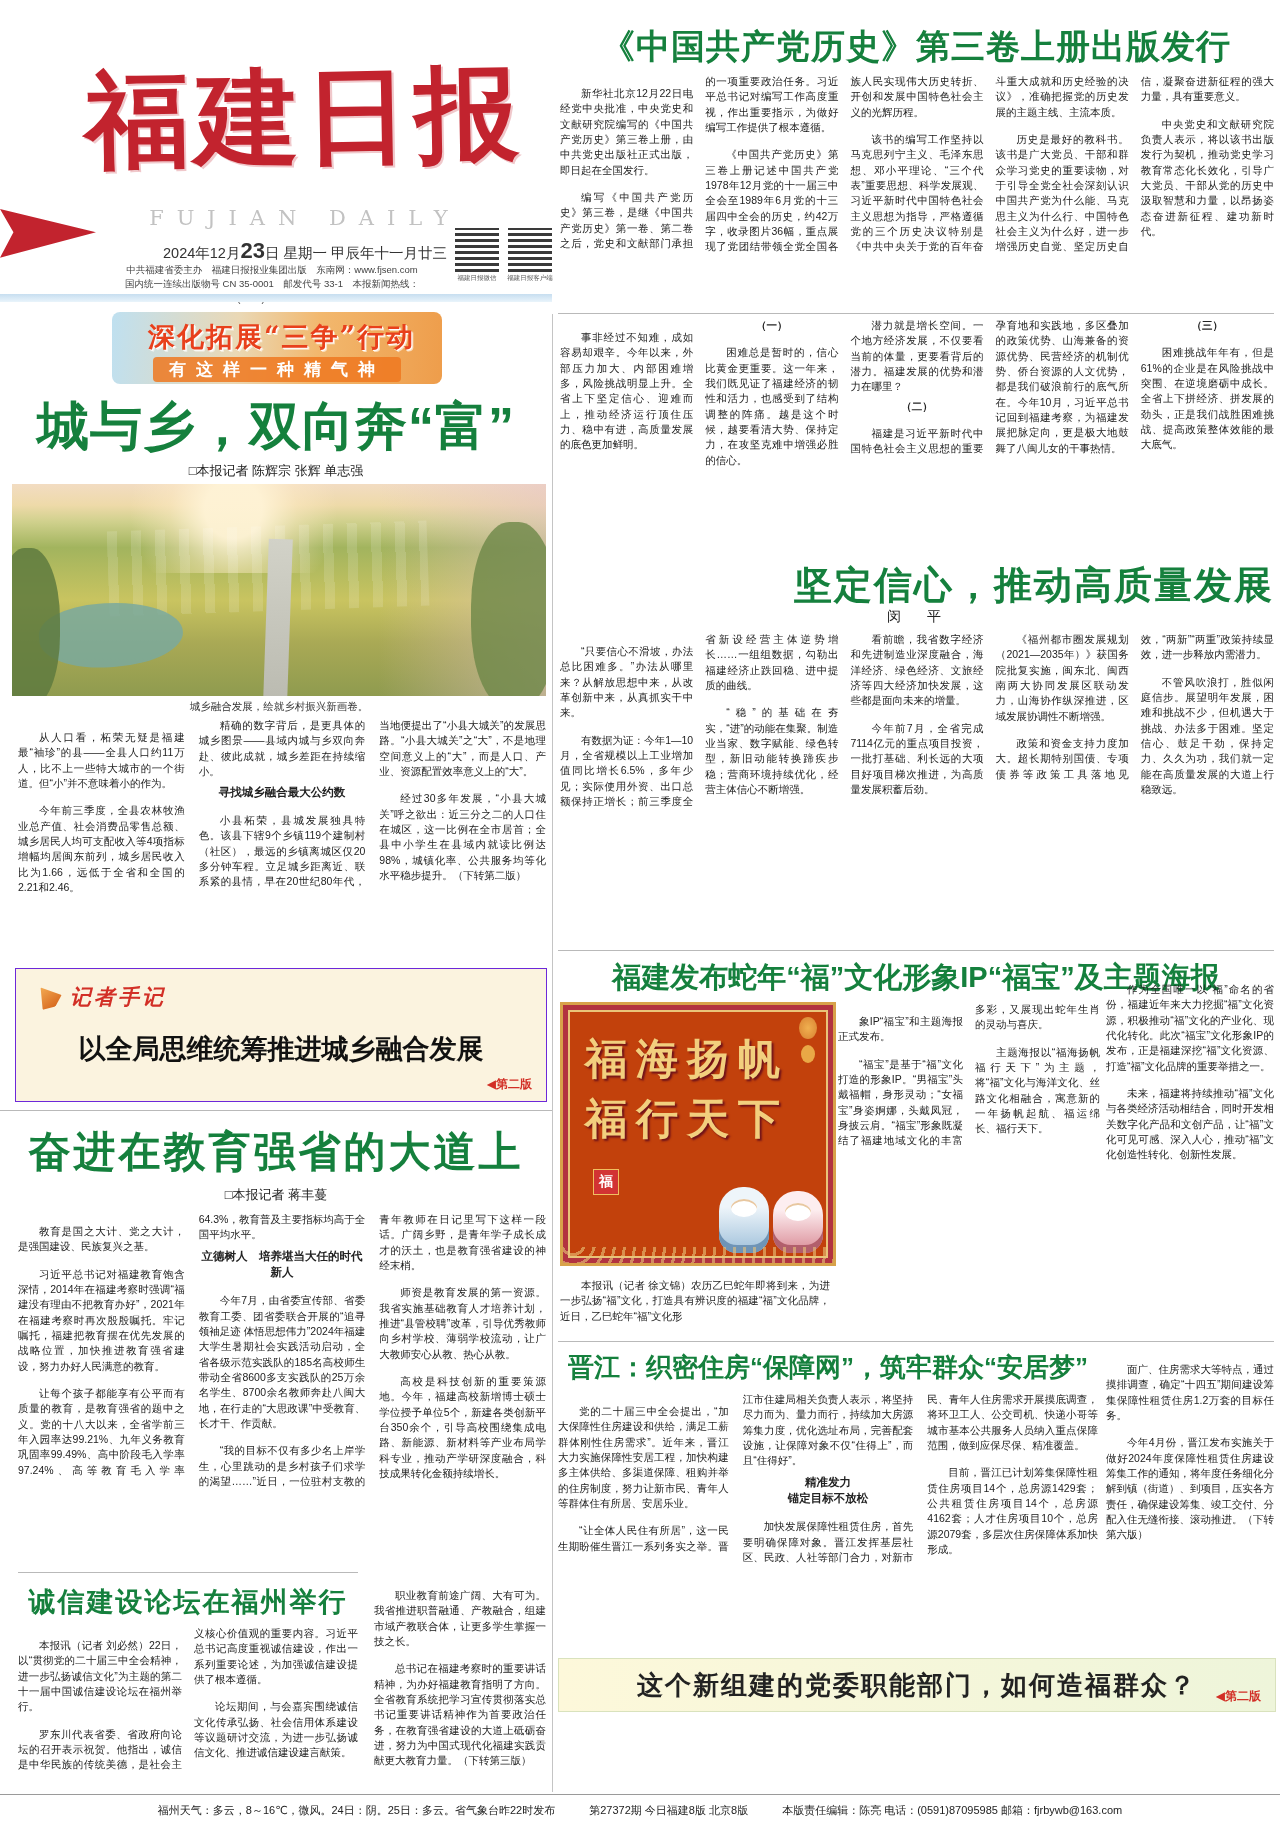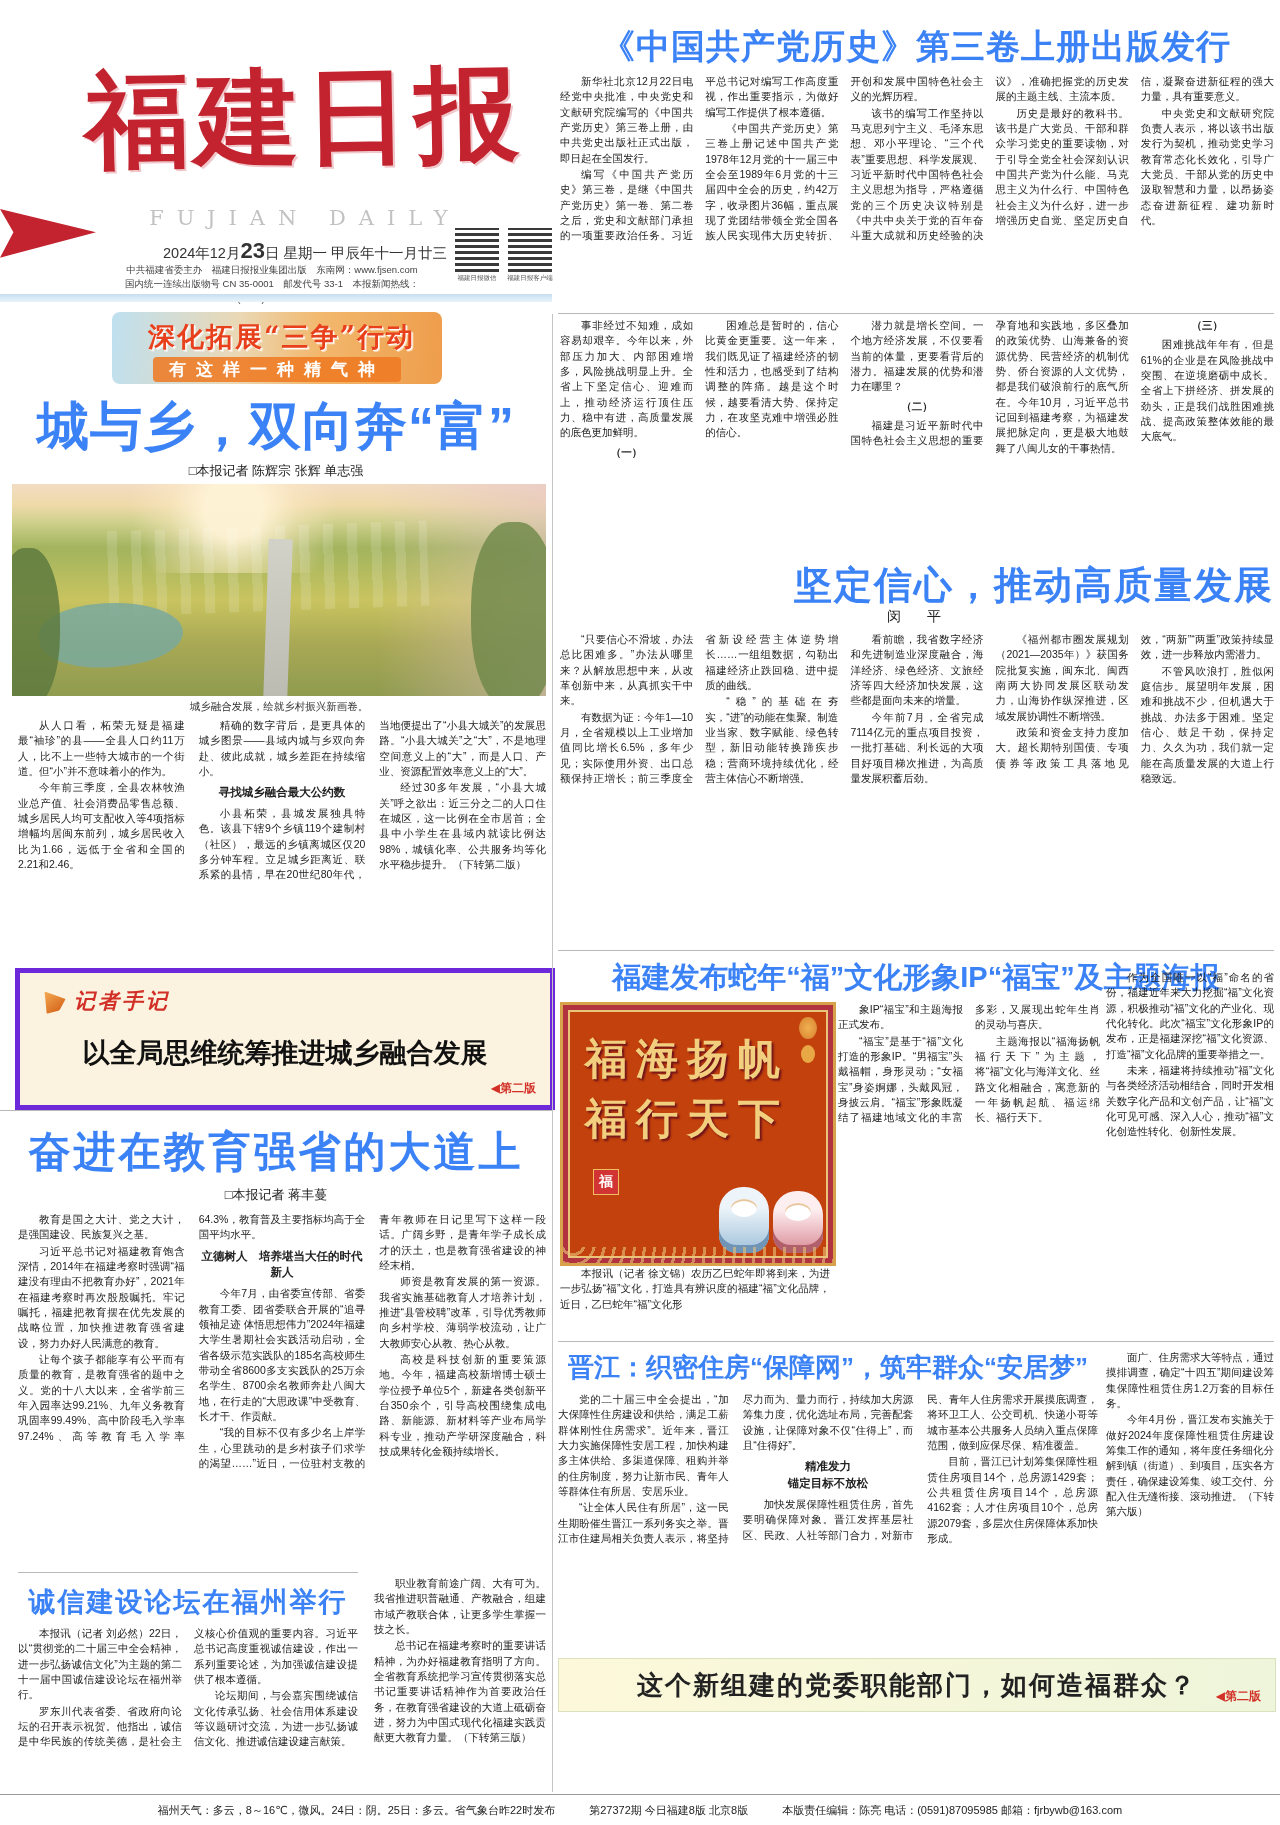--- a/index.html
+++ b/index.html
@@ -18,24 +18,24 @@
   .swoosh{left:0;top:202px;width:96px;height:58px;background:#c2232e;
           clip-path:polygon(0 12%,100% 52%,0 96%,14% 52%);}
   .qr{width:44px;height:44px;top:228px;background:
       repeating-linear-gradient(0deg,#3a3a3a 0 3px,#fff 3px 6px),
       repeating-linear-gradient(90deg,#3a3a3a 0 3px,rgba(255,255,255,.7) 3px 6px);
       outline:2px solid #fff;}
   .qrlab{top:274px;width:60px;text-align:center;font-size:6.5px;color:#555;}
   .blueband{left:0;top:294px;width:552px;height:8px;background:linear-gradient(#c7def0,#e9f4fb);}
   
   .bodytxt{font-size:10.5px;line-height:1.46;text-align:justify;color:#222;overflow:hidden;}
-  .bodytxt p{margin:0 0 1px;text-indent:2em;}
+  .bodytxt p{margin:12px 0 1px;text-indent:2em;}
   .bodytxt p.sub{font-weight:bold;text-align:center;text-indent:0;margin:5px 0;font-size:11.5px;white-space:pre-line;}
   .bodytxt p.sec{font-weight:bold;text-align:center;text-indent:0;margin:4px 0;}
-  .hl{font-weight:bold;text-align:center;color:#3b82f6;}
+  .hl{font-weight:bold;text-align:center;color:#15803d;}
   .byline{text-align:center;font-size:13px;color:#222;}
   .rule-h{background:#b9b9b9;height:1px;}
   .rule-v{background:#c4c4c4;width:1px;}
   
   .banner{left:112px;top:312px;width:330px;height:72px;border-radius:8px;overflow:hidden;text-align:center;
           background:linear-gradient(95deg,#bfe0f0 0%,#ead8b5 38%,#f2b86e 62%,#ee9d4b 100%);}
   .banner .l1{margin-top:7px;font-size:27px;font-weight:900;color:#e8401c;letter-spacing:2px;
               text-shadow:1px 1px 0 #fff,2px 2px 0 rgba(255,255,255,.6);font-family:"DejaVu Serif",serif;padding-left:9px;}
   .banner .l2{display:inline-block;margin-top:2px;padding:1px 16px;border-radius:4px;background:rgba(238,120,32,.85);
               font-size:17px;font-weight:bold;color:#fff;letter-spacing:10px;}
@@ -49,21 +49,21 @@
   .photo .pond{position:absolute;left:5%;top:56%;width:27%;height:30%;background:#7aa99e;
                border-radius:45% 55% 50% 50%;transform:rotate(-4deg);opacity:.85;}
   .photo .road{position:absolute;left:47.5%;top:26%;width:4.5%;height:76%;transform:rotate(2deg);
                background:linear-gradient(#d2d2c8,#bbbbb1);}
   .photo .paddy{position:absolute;left:18%;top:20%;width:60%;height:40%;opacity:.5;transform:rotate(-2deg);
                background:repeating-linear-gradient(90deg,rgba(255,255,255,.28) 0 10px,transparent 10px 24px);}
   .photo .trees{position:absolute;right:-2%;top:18%;width:16%;height:88%;background:#6d8747;border-radius:45%;opacity:.8;}
   .photo .trees2{position:absolute;left:-3%;top:30%;width:12%;height:75%;background:#5e7a3e;border-radius:45%;opacity:.85;}
   .caption{left:12px;top:700px;width:534px;text-align:center;font-size:10.5px;color:#333;}
   
-  .notebook{left:15px;top:968px;width:530px;height:132px;background:#fbf3df;border:5px solid #6d28d9;}
+  .notebook{left:15px;top:968px;width:530px;height:132px;background:#fbf3df;border:1px solid #6d28d9;}
   .nb-ico{position:absolute;left:20px;top:16px;width:24px;height:24px;transform:rotate(-38deg);
           background:linear-gradient(#f3aa52,#d86a20);clip-path:polygon(50% 0,100% 78%,50% 100%,0 78%);}
   .nb-label{position:absolute;left:54px;top:14px;font-size:21px;font-weight:bold;color:#d22f26;
             font-family:"DejaVu Serif",serif;letter-spacing:3px;font-style:italic;}
   .nb-title{position:absolute;left:0;top:62px;width:100%;text-align:center;font-size:27px;font-weight:bold;color:#111;}
   .nb-more{position:absolute;right:14px;bottom:8px;font-size:12px;color:#d22f26;font-weight:bold;}
   
   .poster{left:560px;top:1002px;width:270px;height:258px;background:#c2410c;border:3px solid #d8a24a;
           box-shadow:inset 0 0 0 5px #b23340,inset 0 0 0 7px #e9c479;overflow:hidden;}
   .poster .t1{position:absolute;left:22px;top:26px;font-family:"DejaVu Serif",serif;font-weight:bold;

